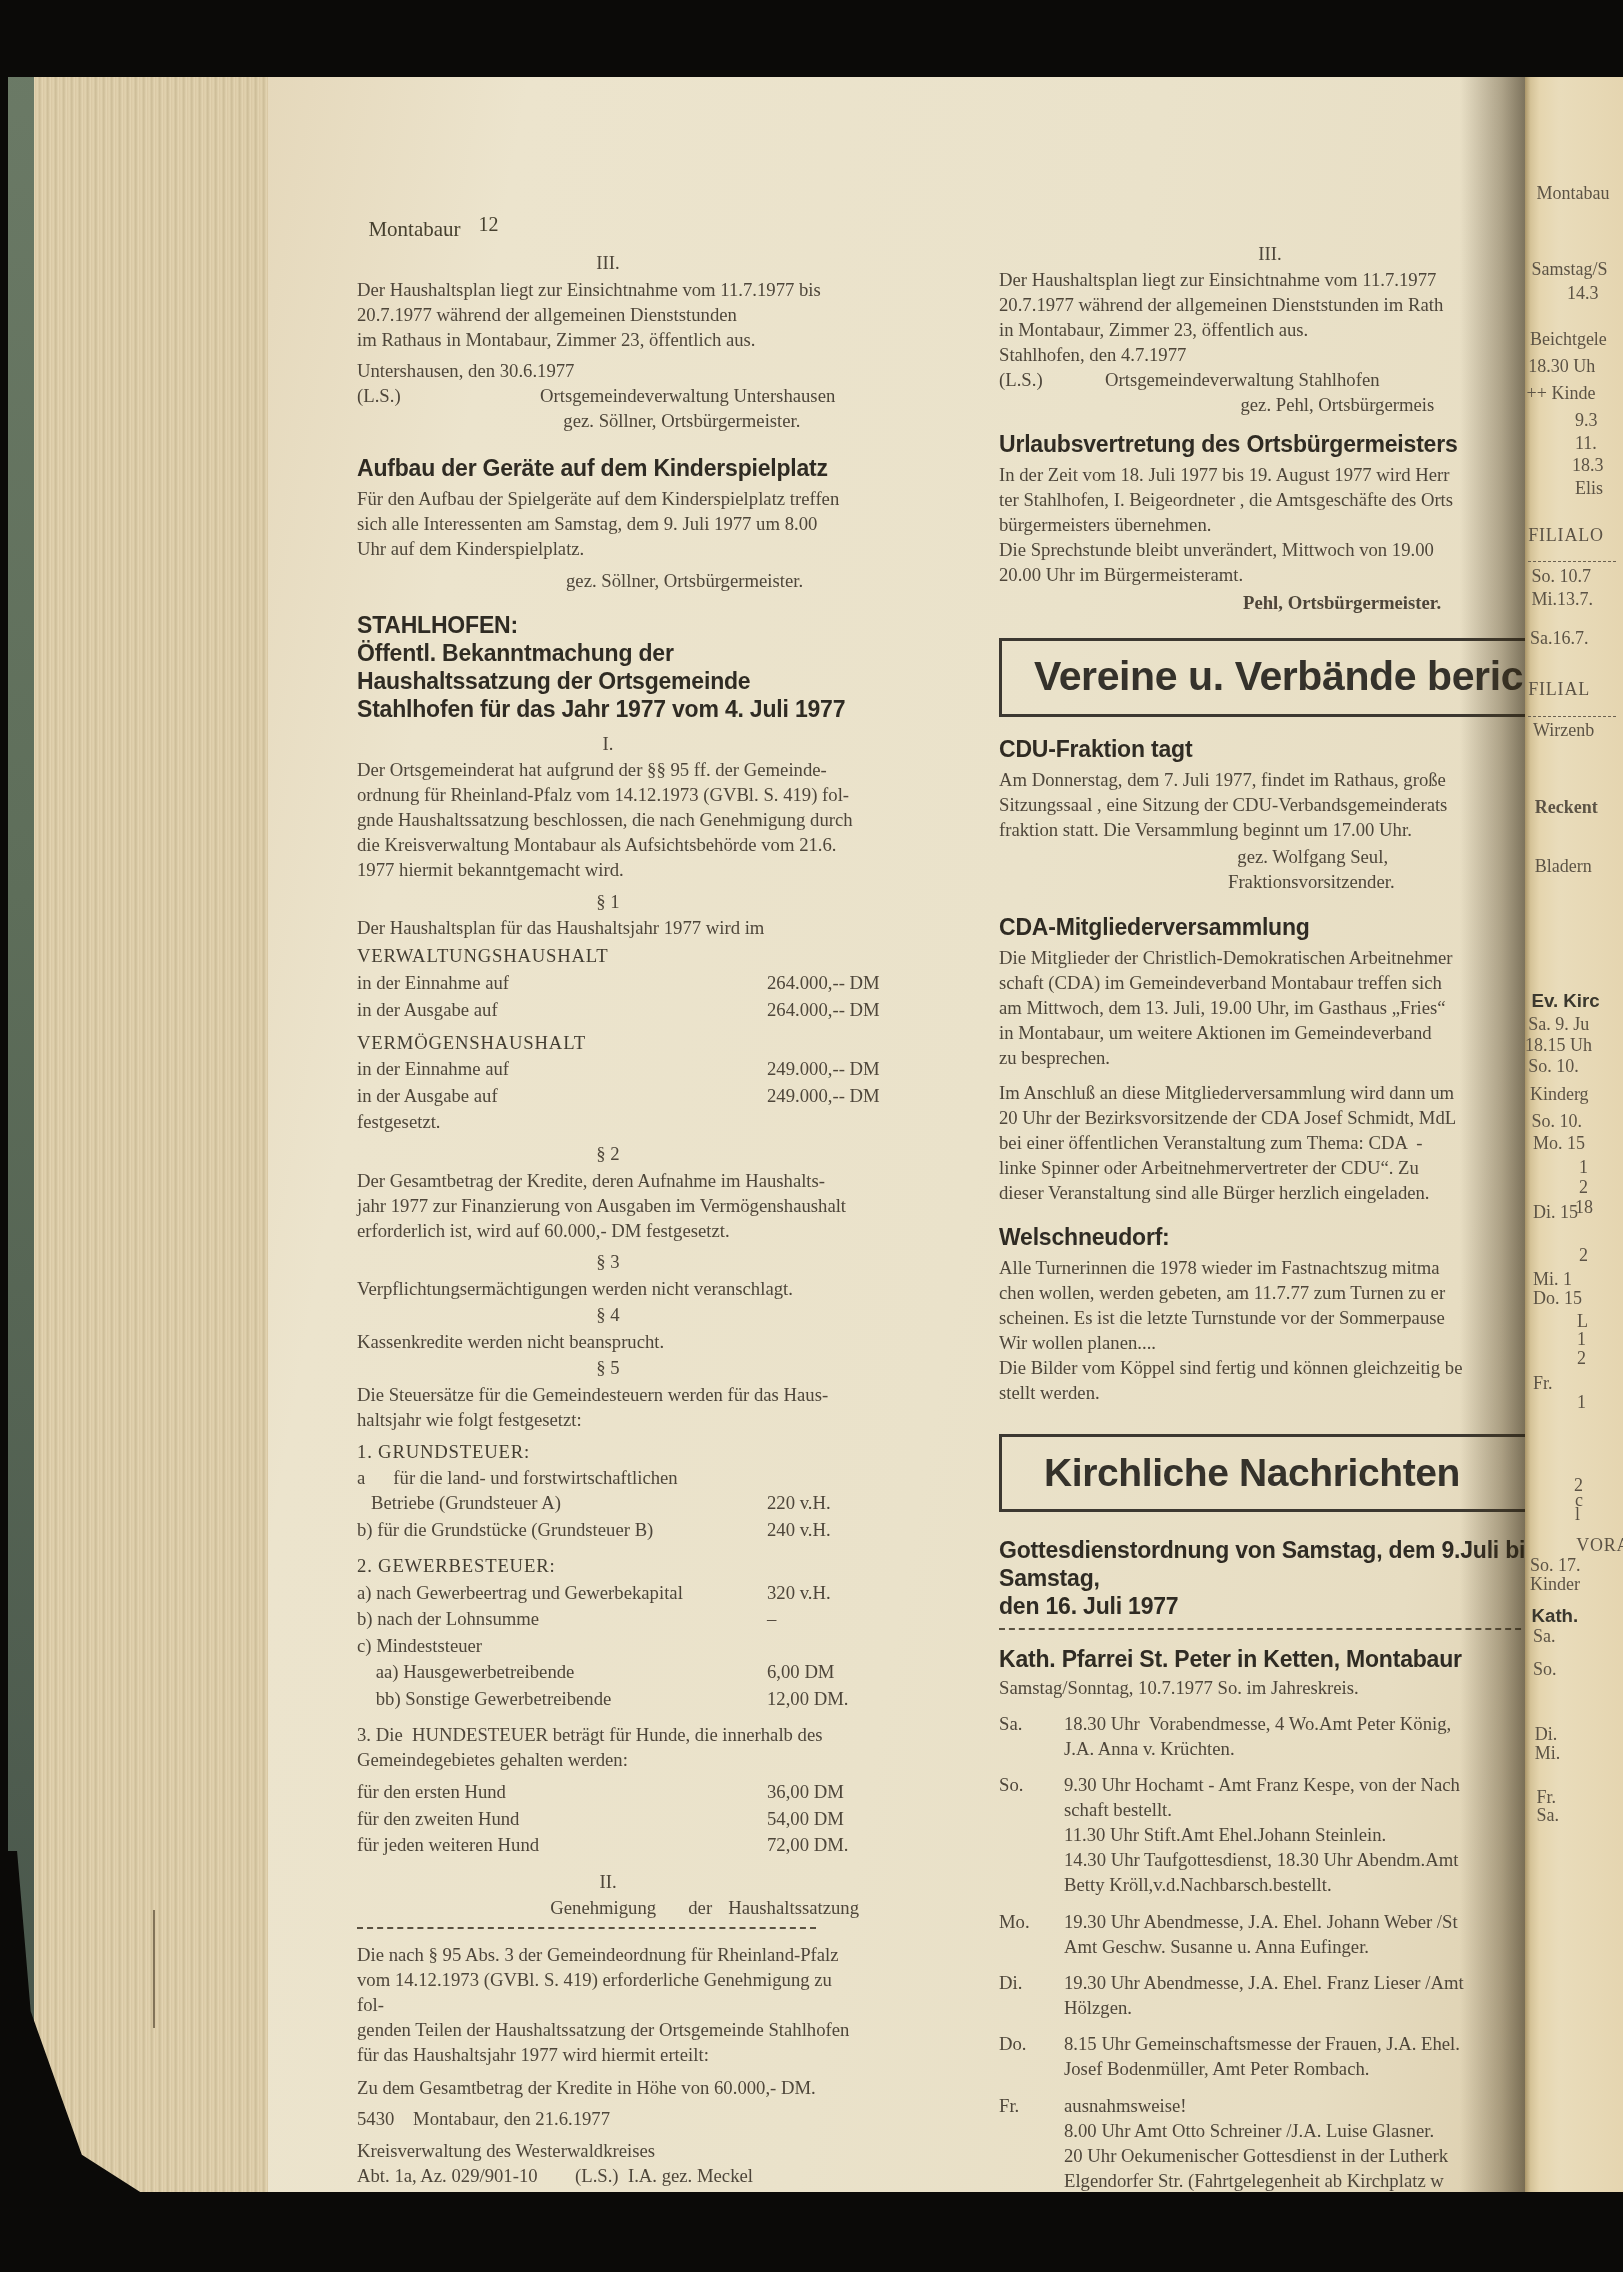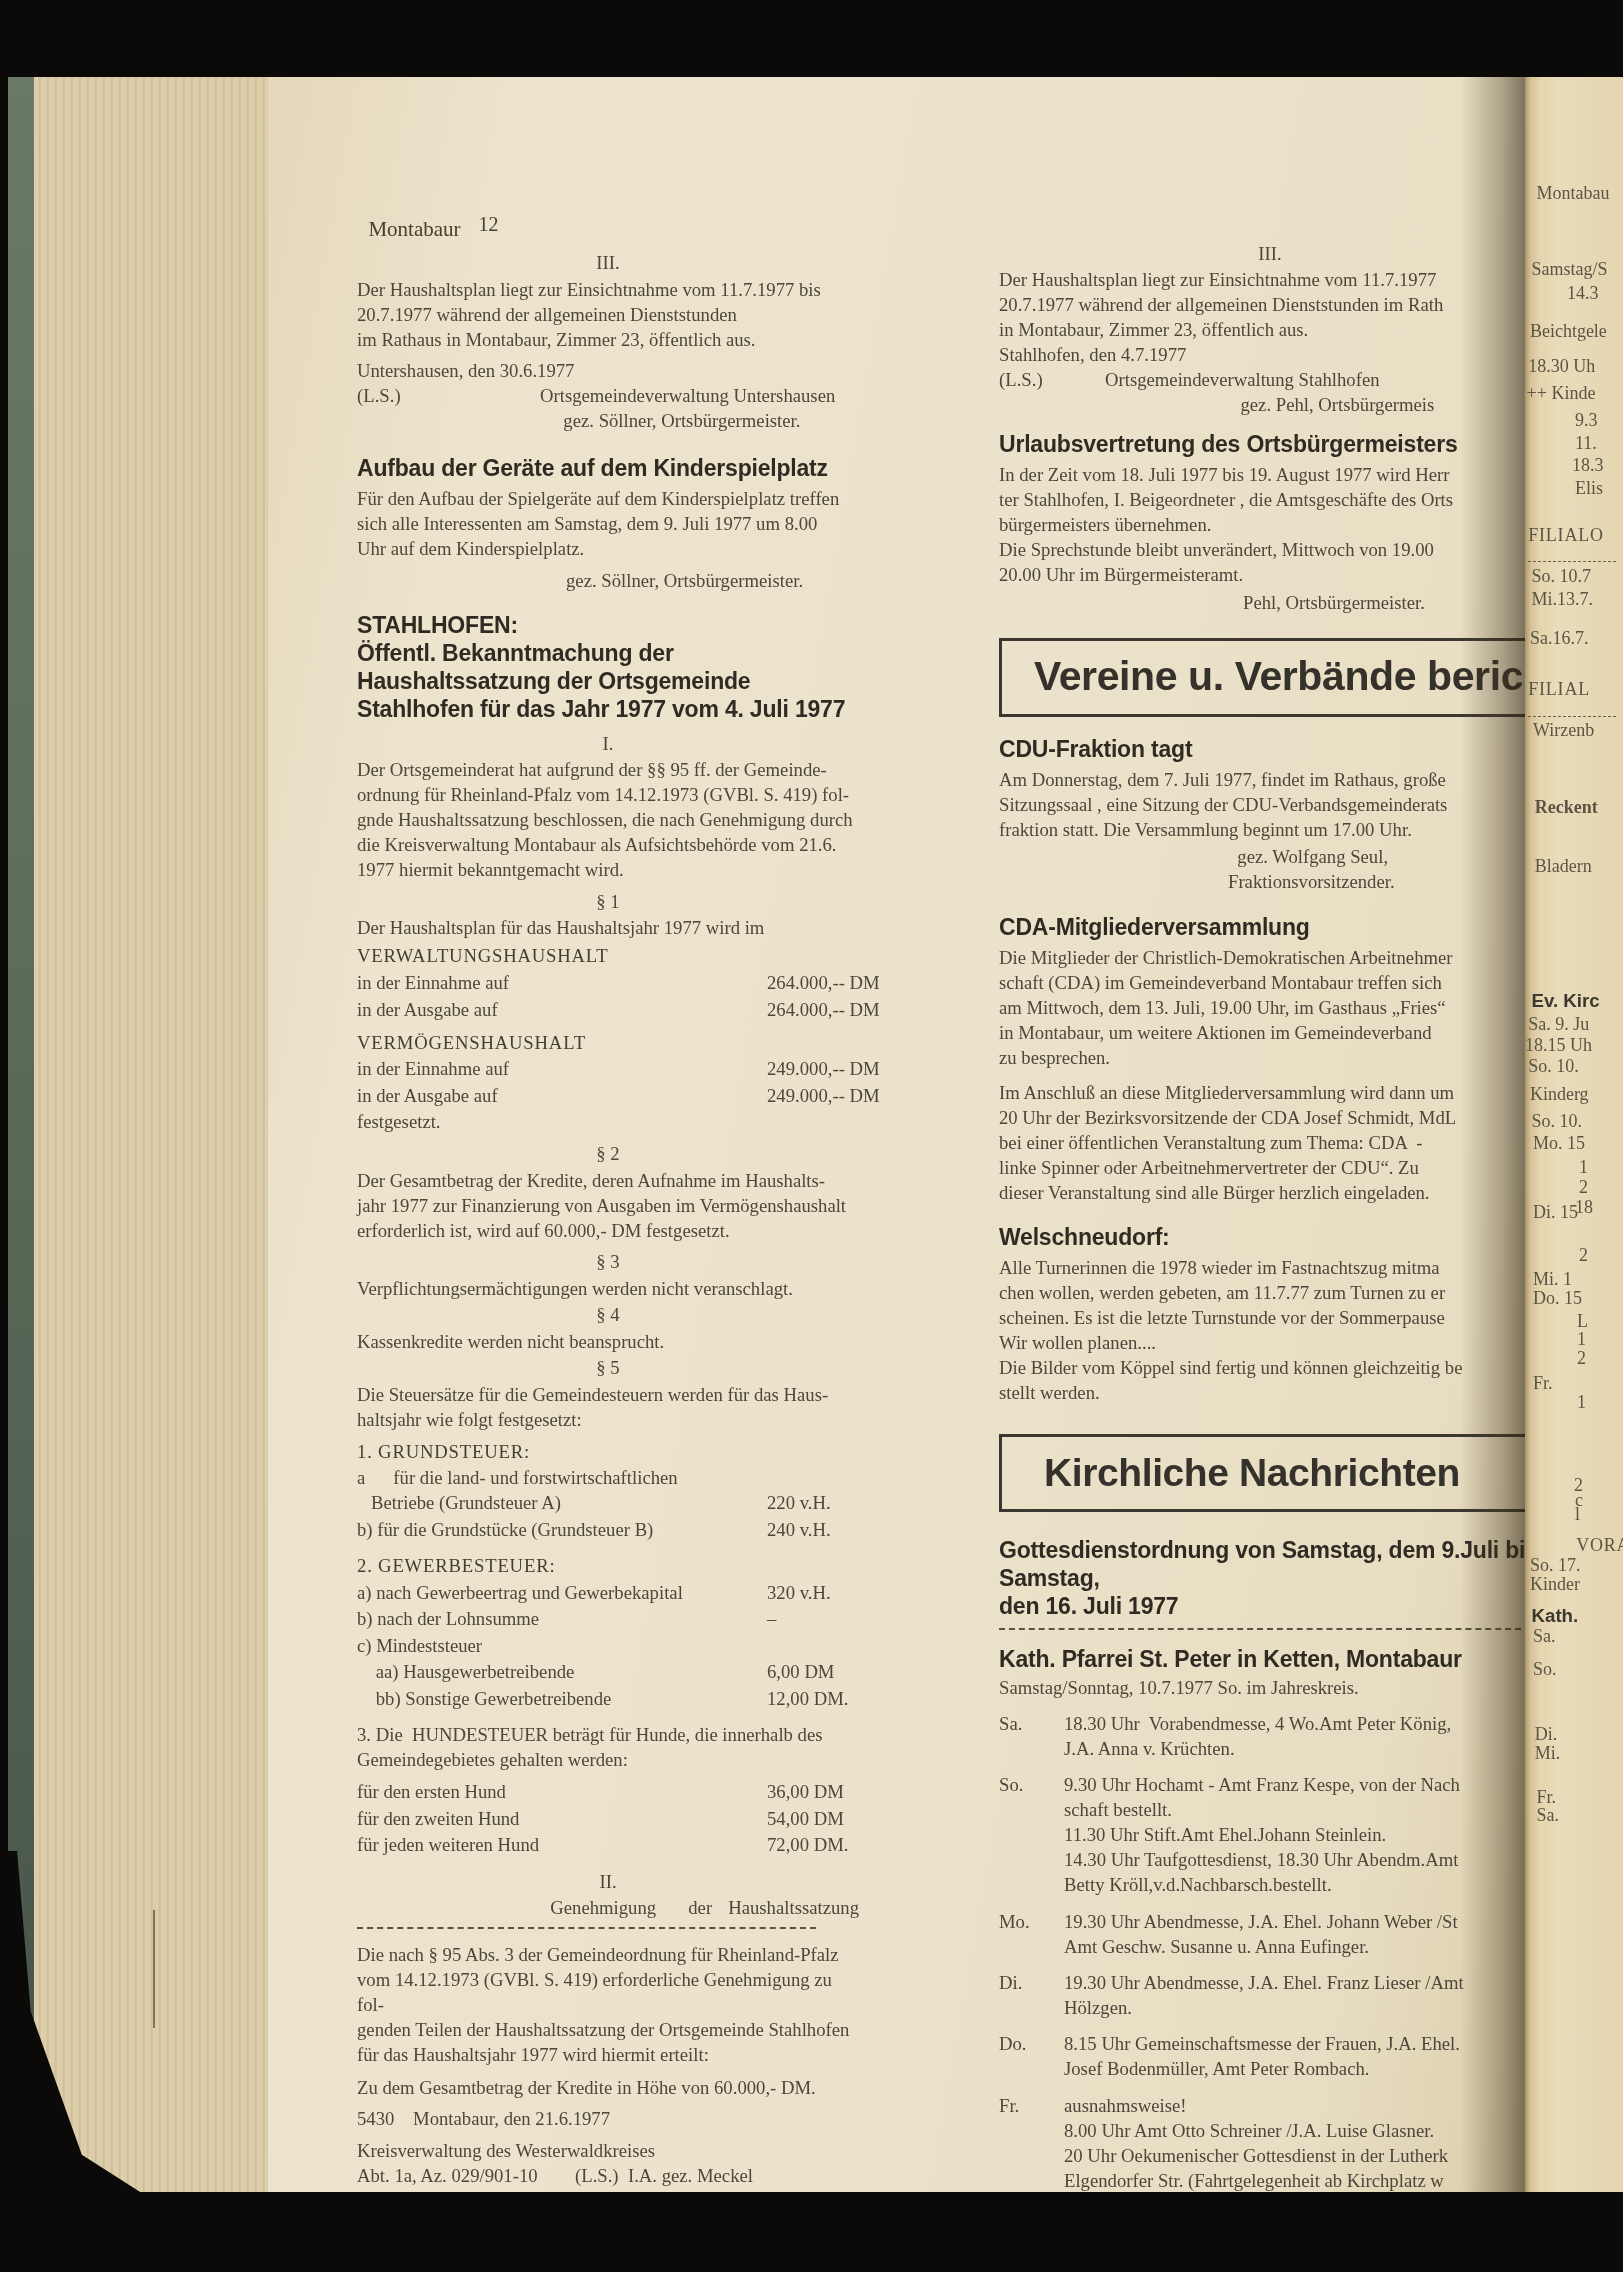--- a/index.html
+++ b/index.html
@@ -28,21 +28,21 @@
   .lcol{position:absolute;left:89px;top:140px;width:502px;font-size:18.7px;line-height:25px;}
   .rcol{position:absolute;left:731px;top:162px;width:542px;font-size:18.7px;line-height:25px;}
   .p{margin:0 0 6.5px;white-space:pre-wrap;}
   .ctr{text-align:center;margin:1.6px 0;}
   .hdr{font-size:21px;margin:0 0 8px 11.4px;color:#46402f;}
   .hdr .pg{position:relative;top:-4.9px;margin-left:18px;font-size:20px;}
   .sans{font-family:"Liberation Sans",sans-serif;font-weight:bold;color:#2f2b23;
         font-size:23px;line-height:28px;letter-spacing:-0.2px;margin:13px 0 4px;white-space:pre-wrap;}
   .capsline{letter-spacing:0.8px;color:#443e32;margin:3.2px 0 1.6px;}
   .sig{padding-left:209px;margin:1.6px 0 18px;}
-  .sig-r{padding-left:244px;margin:3.2px 0 11.4px;}
+  .sig-r{padding-left:244px;margin:3.2px 0 11.4px;font-weight:bold;}
   .sig-w{padding-left:229px;margin:1.6px 0 11.4px;white-space:pre-wrap;}
   .ls-row{display:flex;margin:0 0 21px;}
   .ls-row .ls{flex:none;width:183px;}
   .ls-row.narrow .ls{width:106px;}
   .ls-row .ls-body{white-space:pre-wrap;}
   .kv{position:relative;margin:0 0 1.6px;padding-right:89px;}
   .kv .kv-l{white-space:pre-wrap;display:block;}
   .kv .kv-v{position:absolute;left:410px;bottom:0;white-space:nowrap;}
   .dash{border-top:2.4px dashed #5a5242;height:0;margin:6.5px 0 13px;width:459px;}
   .dash.wide{width:532px;margin:8px 0 14.6px;}
@@ -294,21 +294,21 @@
     </div>
   </div>
 
   <div class="gutter-shadow"></div>
 
   <div class="next-page">
 
   <div class="edge-line" style="top: 106px; left: 11.4px; text-align: right;"><span>Montabau</span></div>
       <div class="edge-line" style="top: 182px; left: 6.5px;"><span>Samstag/S</span></div>
       <div class="edge-line" style="top: 206px; left: 42px;"><span>14.3</span></div>
-      <div class="edge-line" style="top: 244px; left: 4.9px;"><span>Beichtgele</span></div>
+      <div class="edge-line" style="top: 252px; left: 4.9px;"><span>Beichtgele</span></div>
       <div class="edge-line" style="top: 279px; left: 3.2px;"><span>18.30 Uh</span></div>
       <div class="edge-line" style="top: 306px; left: 1.6px;"><span>++ Kinde</span></div>
       <div class="edge-line" style="top: 333px; left: 50px;"><span>9.3</span></div>
       <div class="edge-line" style="top: 356px; left: 50px;"><span>11.</span></div>
       <div class="edge-line" style="top: 378px; left: 47px;"><span>18.3</span></div>
       <div class="edge-line" style="top: 401px; left: 50px;"><span>Elis</span></div>
       <div class="edge-line caps" style="top: 448px; left: 3.2px;"><span>FILIALO</span></div>
       <div class="edge-line dash" style="top: 477px; left: 3.2px;"><span></span></div>
       <div class="edge-line" style="top: 489px; left: 6.5px;"><span>So. 10.7</span></div>
       <div class="edge-line" style="top: 512px; left: 6.5px;"><span>Mi.13.7.</span></div>

